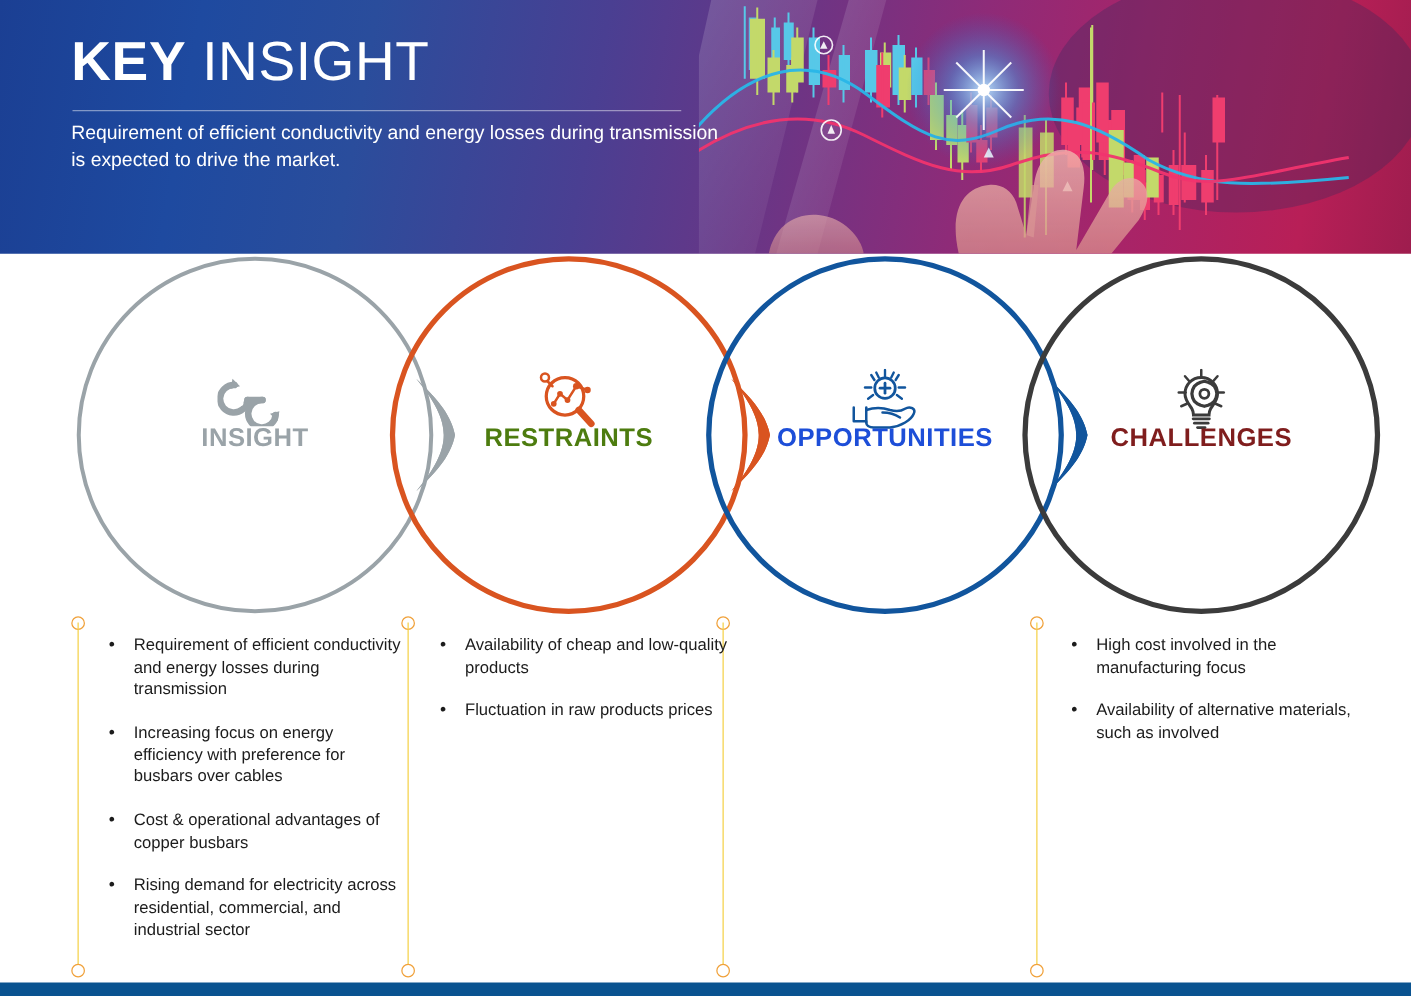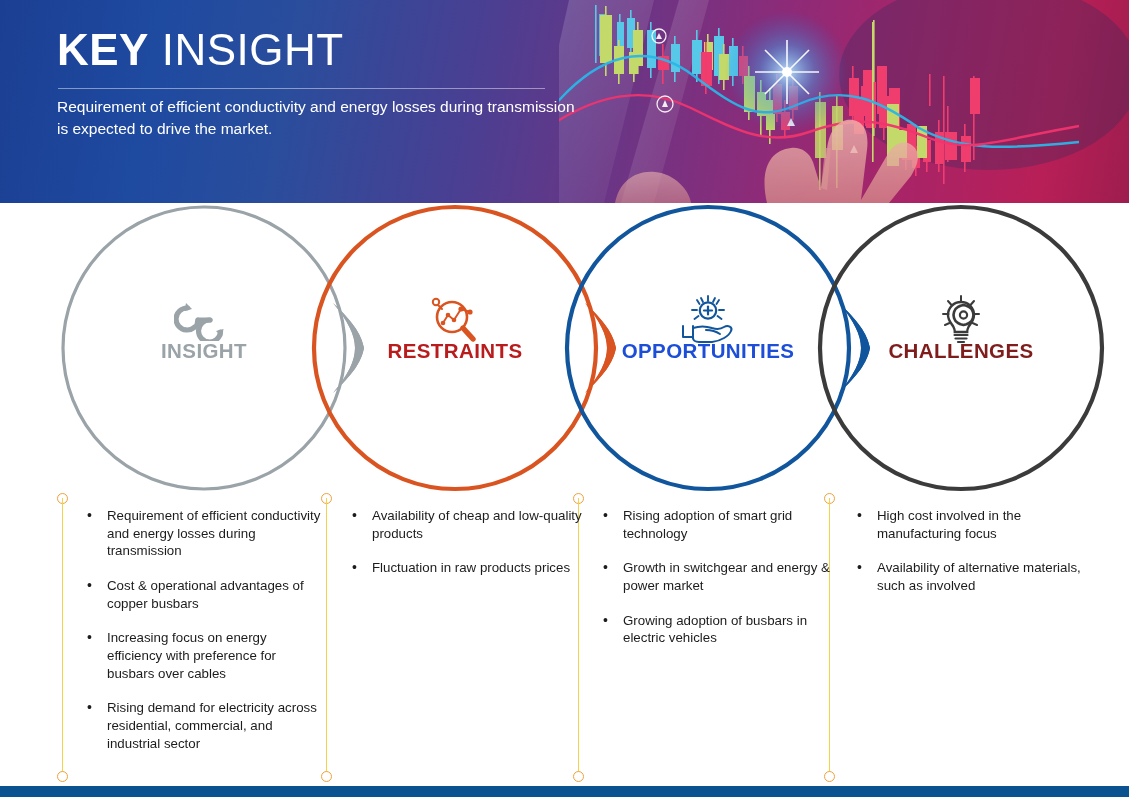--- a/index.html
+++ b/index.html
@@ -438,21 +438,21 @@
 
         <g transform="translate(29.5,20)">
           <path d="M0,-10 L3,-9.2 L5.6,-8 L8,-6 L9.4,-3.2 L10,0 L9.4,3.2 L8,6 L5.6,8 L3,9.2
                    L0,10 L-3,9.2 L-5.6,8 L-8,6 L-9.4,3.2 L-10,0 L-9.4,-3.2 L-8,-6 L-5.6,-8 L-3,-9.2 Z" fill="none" stroke="#3b3b3b" stroke-width="2.6" stroke-linejoin="round"></path>
           <circle cx="0" cy="0" r="3.6" fill="none" stroke="#3b3b3b" stroke-width="2.2"></circle>
         </g>
       </svg>
     </div>
 
     <div class="circ-label" style="left:204px; top:136px; color:#9aa3a8;">INSIGHT</div>
-    <div class="circ-label" style="left:455px; top:136px; color:#b91c1c;">RESTRAINTS</div>
+    <div class="circ-label" style="left:455px; top:136px; color:#4d7c0f;">RESTRAINTS</div>
     <div class="circ-label" style="left:708px; top:136px; color:#1d4ed8;">OPPORTUNITIES</div>
     <div class="circ-label" style="left:961px; top:136px; color:#7f1d1d;">CHALLENGES</div>
   </div>
 
   <div id="lists">
 
     <div class="divider" style="left:57px;">
       <span class="dot top"></span>
       <span class="line"></span>
       <span class="dot bot"></span>
@@ -469,38 +469,31 @@
     </div>
     <div class="divider" style="left:824px;">
       <span class="dot top"></span>
       <span class="line"></span>
       <span class="dot bot"></span>
     </div>
 
     <div class="col" style="left:85px; top:14px;">
       <ul class="bullets">
           <li>Requirement of efficient conductivity and energy losses during transmission</li>
+          <li>Increasing focus on energy efficiency with preference for busbars over cables</li>
           <li>Cost &amp; operational advantages of copper busbars</li>
-          <li>Increasing focus on energy efficiency with preference for busbars over cables</li>
           <li>Rising demand for electricity across residential, commercial, and industrial sector</li>
         </ul>
     </div>
     <div class="col" style="left:350px; top:14px;">
       <ul class="bullets">
           <li>Availability of cheap and low-quality products</li>
           <li>Fluctuation in raw products prices</li>
         </ul>
     </div>
-    <div class="col" style="left:601px; top:14px;">
-      <ul class="bullets">
-          <li>Rising adoption of smart grid technology</li>
-          <li>Growth in switchgear and energy &amp; power market</li>
-          <li>Growing adoption of busbars in electric vehicles</li>
-        </ul>
-    </div>
     <div class="col" style="left:855px; top:14px; width:250px;">
       <ul class="bullets">
           <li>High cost involved in the manufacturing focus</li>
           <li>Availability of alternative materials, such as involved</li>
         </ul>
     </div>
   </div>
 
   <div id="footer"></div>
 

